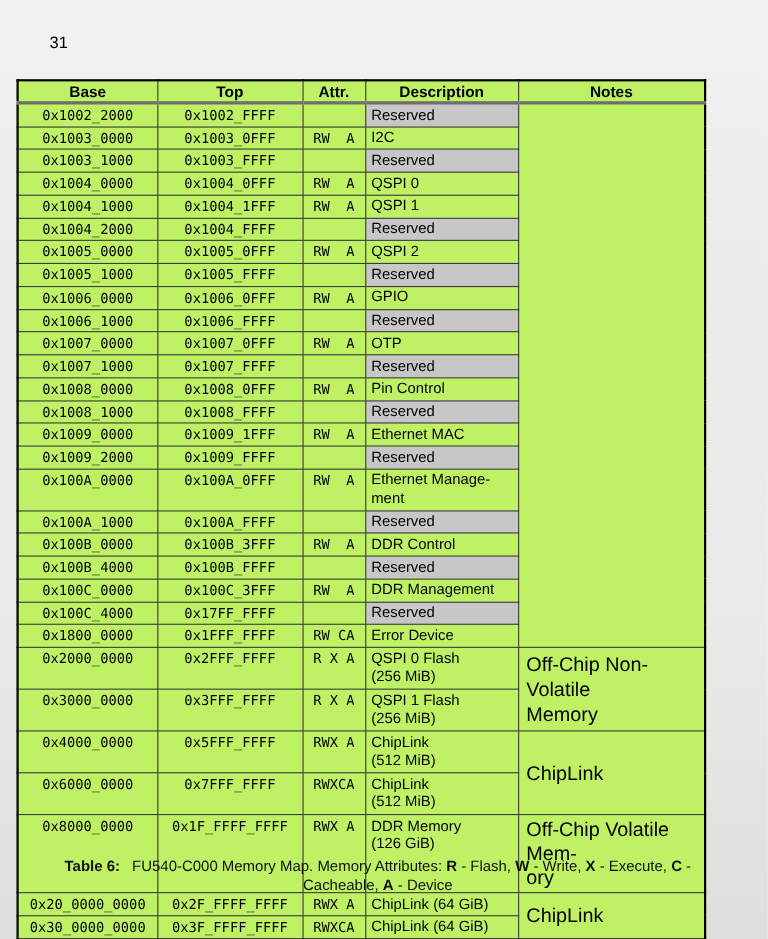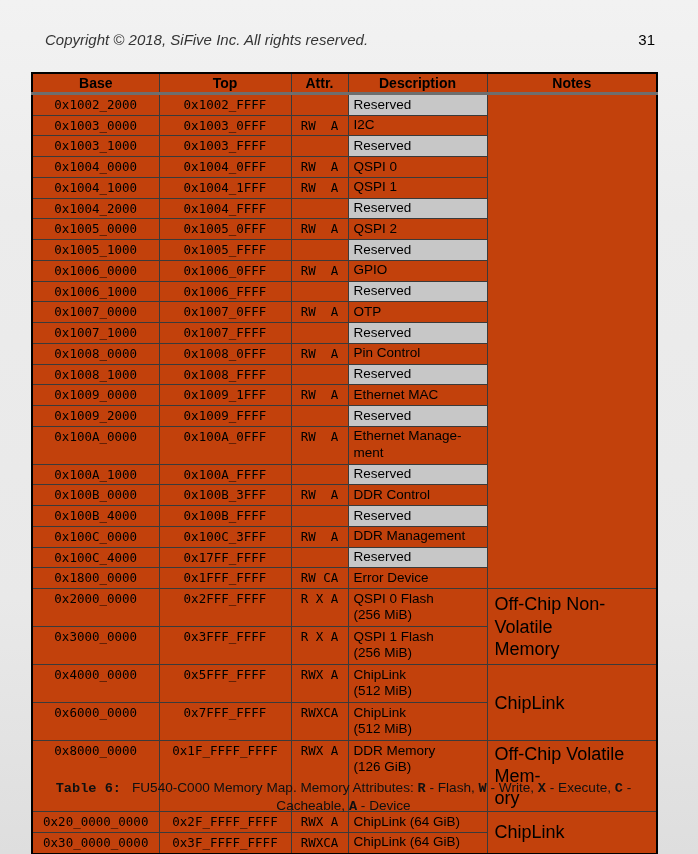--- a/index.html
+++ b/index.html
@@ -11,22 +11,22 @@
   }
   .topbar {
     position:absolute; top:31px; left:45px; width:610px;
     display:flex; justify-content:space-between; align-items:baseline;
     font-size:15px;
   }
   .copyright { font-style:italic; color:#353535; }
   .pagenum { color:#000000; }
 
   table.memmap {
-    position:absolute; top:72px; left:31px; width:625px;
-    border-collapse:collapse; background:#c2410c;
+    position:absolute; top:72px; left:15px; width:625px;
+    border-collapse:collapse; background:#bef264;
     border:2px solid #000;
     table-layout:fixed;
   }
   .memmap th, .memmap td { border:1px solid #3a3a3a; }
   .memmap th {
     font-size:14px; font-weight:bold; text-align:center;
     height:16px; padding:1px 2px;
     border-bottom:3px solid #6e6e6e;
   }
   .memmap td { font-size:13.5px; vertical-align:top; line-height:1.24; }
@@ -38,28 +38,27 @@
   td.desc { padding:1.5px 5px; white-space:pre-line; }
   td.desc.reserved { background:#c7c7c7; }
   td.notes { padding:1.5px 7px; white-space:pre-line; vertical-align:middle; font-size:18px; }
   tr.s { height:19px;padding-left:26px; }
   tr.d { height:38px; }
 
   .caption {
     position:absolute; top:779px; left:31px; width:625px;
     text-align:center; font-size:13.6px; line-height:1.27; color:#101010;
   }
-  .b { font-weight:bold;font-family:Liberation Mono, monospace; }
+  .b { font-weight:bold; }
   .capl { margin-right:11px; }
 </style>
 </head>
 <body>
 
 <div class="topbar">
-  <span class="copyright">Copyright © 2018, SiFive Inc. All rights reserved.</span>
   <span class="pagenum">31</span>
 </div>
 
 <table class="memmap">
   <colgroup>
     <col style="width:127px">
       <col style="width:132px">
       <col style="width:57px">
       <col style="width:139px">
       <col style="width:170px">

